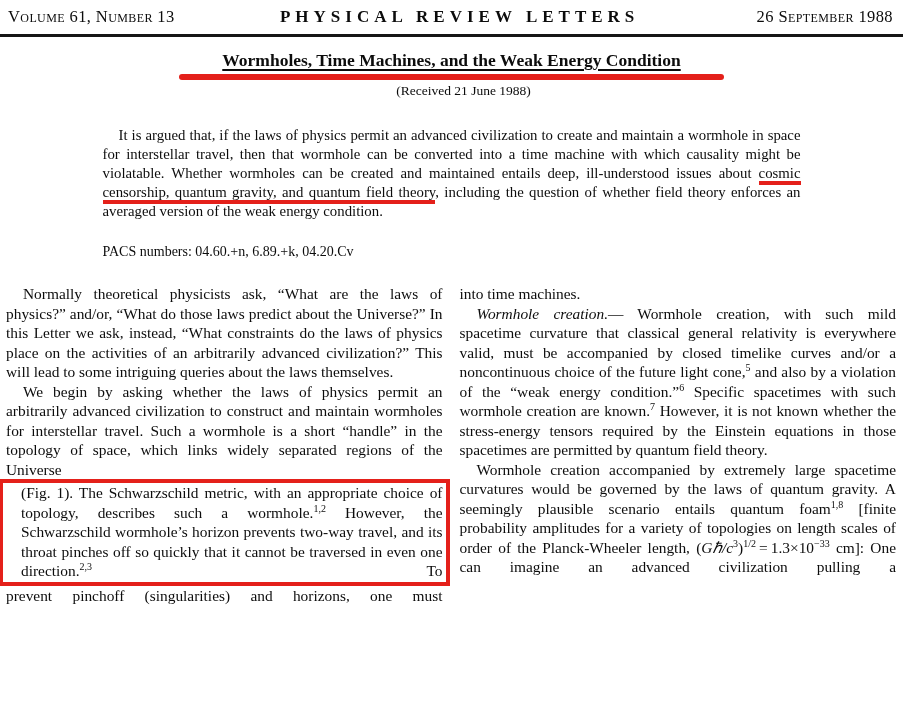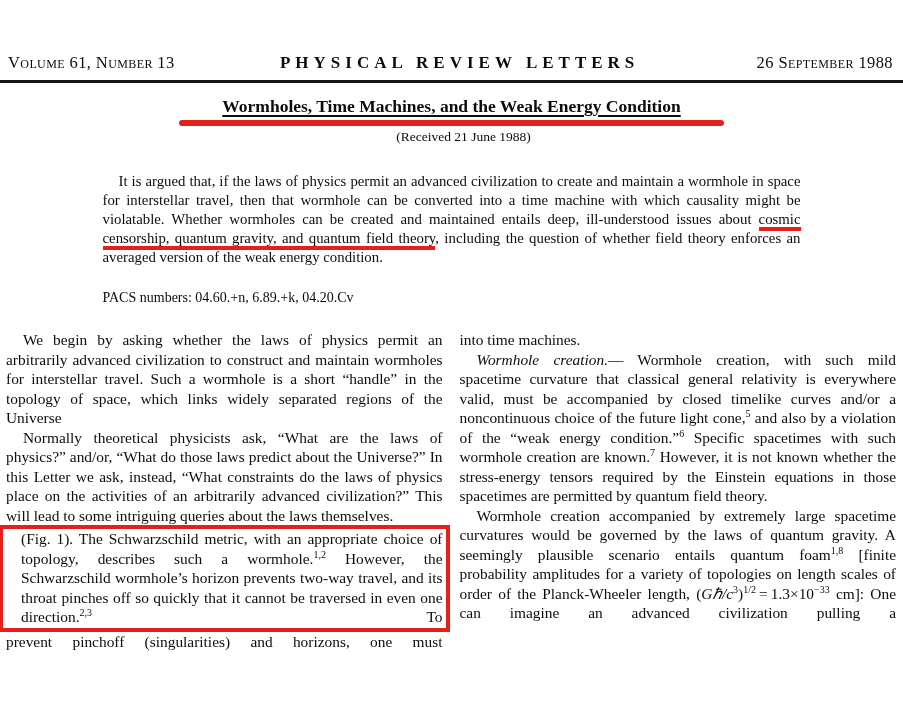--- a/index.html
+++ b/index.html
@@ -9,21 +9,20 @@
     background:#fff;
     color:#0c0c0c;
     font-family:"Liberation Serif", serif;
     overflow:hidden;
     -webkit-font-smoothing:antialiased;
   }
   
   .masthead{
     display:flex;justify-content:space-between;align-items:baseline;
     padding:7px 10px 0 8px;
-    margin-top:46px;
   }
   .m-side{font-variant:small-caps;font-size:16.5px;letter-spacing:.4px;white-space:nowrap;}
   .m-journal{
     font-size:17px;font-weight:bold;letter-spacing:5px;white-space:nowrap;
     transform:translateX(-6px);
   }
   .rule{border-top:3px solid #151515;margin:7px 0 0 0;}
   
   .title-wrap{text-align:center;margin-top:13px;}
   .title{
@@ -75,22 +74,22 @@
 
   <div class="received">(Received 21 June 1988)</div>
 
   <p class="abstract"><span>It is argued that, if the laws of physics permit an advanced civilization to create and maintain a wormhole in space for interstellar travel, then that wormhole can be converted into a time machine with which causality might be violatable. Whether wormholes can be created and maintained entails deep, ill-understood issues about </span><span class="hl" id="abstract-hl" style="border-bottom-color: rgb(228, 32, 26);">cosmic censorship, quantum gravity, and quantum field theory</span><span>, including the question of whether field theory enforces an averaged version of the weak energy condition.</span></p>
 
   <div class="pacs">PACS numbers: 04.60.+n, 6.89.+k, 04.20.Cv</div>
 
   <div class="columns">
 
     <div class="col">
+      <p class="indent">Normally theoretical physicists ask, “What are the laws of physics?” and/or, “What do those laws predict about the Universe?” In this Letter we ask, instead, “What constraints do the laws of physics place on the activities of an arbitrarily advanced civilization?” This will lead to some intriguing queries about the laws themselves.</p>
       <p class="indent fill-last">We begin by asking whether the laws of physics permit an arbitrarily advanced civilization to construct and maintain wormholes for interstellar travel. Such a wormhole is a short “handle” in the topology of space, which links widely separated regions of the Universe</p>
-      <p class="indent">Normally theoretical physicists ask, “What are the laws of physics?” and/or, “What do those laws predict about the Universe?” In this Letter we ask, instead, “What constraints do the laws of physics place on the activities of an arbitrarily advanced civilization?” This will lead to some intriguing queries about the laws themselves.</p>
       <div class="redbox" id="red-box" style="border-color: rgb(228, 32, 26);">
         <p class="fill-last"><span>(Fig. 1). The Schwarzschild metric, with an appropriate choice of topology, describes such a wormhole.</span><sup>1,2</sup><span> However, the Schwarzschild wormhole’s horizon prevents two-way travel, and its throat pinches off so quickly that it cannot be traversed in even one direction.</span><sup>2,3</sup><span> To</span></p>
       </div>
       <p class="fill-last">prevent pinchoff (singularities) and horizons, one must</p>
     </div>
 
     <div class="col">
       <p>into time machines.</p>
       <p class="indent"><i>Wormhole creation.</i><span>— Wormhole creation, with such mild spacetime curvature that classical general relativity is everywhere valid, must be accompanied by closed timelike curves and/or a noncontinuous choice of the future light cone,</span><sup>5</sup><span> and also by a violation of the “weak energy condition.”</span><sup>6</sup><span> Specific spacetimes with such wormhole creation are known.</span><sup>7</sup><span> However, it is not known whether the stress-energy tensors required by the Einstein equations in those spacetimes are permitted by quantum field theory.</span></p>
       <p class="indent fill-last"><span>Wormhole creation accompanied by extremely large spacetime curvatures would be governed by the laws of quantum gravity. A seemingly plausible scenario entails quantum foam</span><sup>1,8</sup><span> [finite probability amplitudes for a variety of topologies on length scales of order of the Planck-Wheeler length, (</span><i>Gℏ/c</i><sup>3</sup><span>)</span><sup>1/2</sup><span> = 1.3×10</span><sup>−33</sup><span> cm]: One can imagine an advanced civilization pulling a</span></p>

